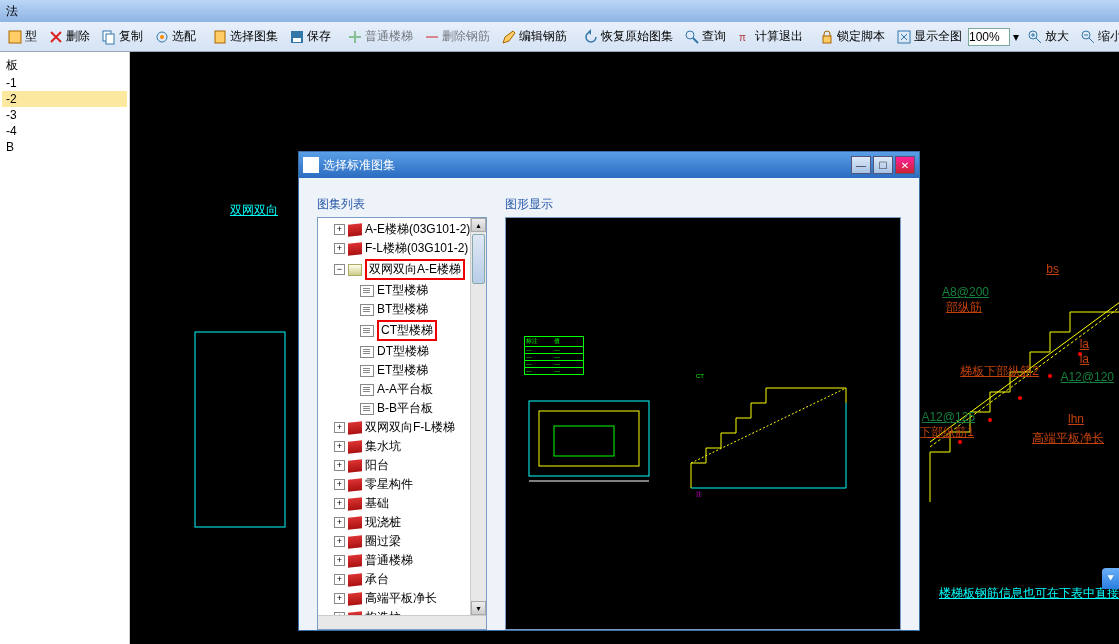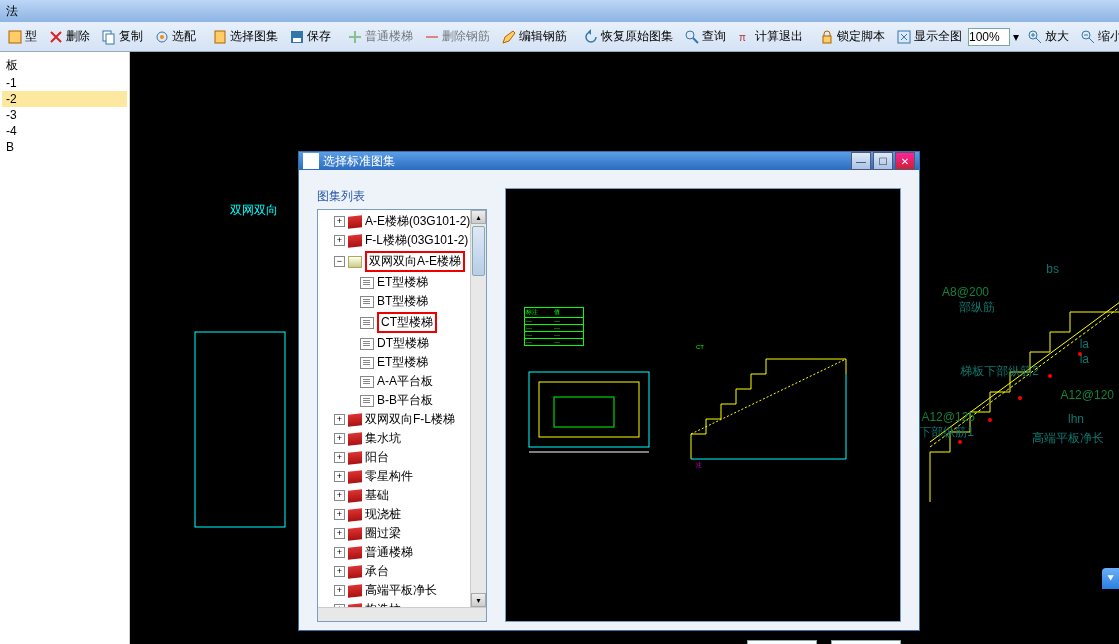--- a/index.html
+++ b/index.html
@@ -8,30 +8,30 @@
 .toolbar { height: 30px; background: linear-gradient(#e8f0fa, #d5e3f5); border-bottom: 1px solid #9ab; display: flex; align-items: center; padding: 0 2px; gap: 1px; }
 .tbtn { display: inline-flex; align-items: center; padding: 2px 4px; cursor: pointer; border: 1px solid transparent; white-space: nowrap; }
 .tbtn .ic { width: 16px; height: 16px; margin-right: 2px; display: inline-block; }
 .sep { width: 1px; height: 20px; background: #aac; margin: 0 2px; }
 .zoom-input { width: 42px; height: 18px; font-size: 12px; border: 1px solid #7a9; }
 .main { display: flex; height: calc(100vh - 52px); }
 .left-panel { width: 130px; background: #fff; border-right: 1px solid #ccc; padding: 4px 2px; }
 .left-panel div { padding: 1px 4px; }
 .sel-row { background: #fde8a0; }
 .canvas { flex: 1; background: #000; position: relative; overflow: hidden; }
-.cad-label { position: absolute; font-size: 12px; color: #0ff; }
+.cad-label { position: absolute; font-size: 12px; color: #0ff; text-decoration: underline; }
 .cad-green { color: #15803d; }
-.cad-white { color: #0f766e; }
+.cad-white { color: #c2410c; }
 .cad-cyan { color: #0ff; }
 .stair-path { position: absolute; }
 .big-btn { position: absolute; bottom: 55px; right: 0; background: linear-gradient(#6ab0f8,#2a7de0); color:#fff; padding:4px 4px; border-radius:4px 0 0 0; font-size:11px; }
 
 
 .dialog { position: absolute; left: 298px; top: 151px; width: 622px; height: 480px; background: #eef3fa; border: 1px solid #3a6ea5; box-shadow: 2px 3px 8px rgba(0,0,0,.4); display: flex; flex-direction: column; }
-.dlg-title { height: 26px; background: linear-gradient(#5a9ee6,#2a6bc0); display: flex; align-items: center; padding: 0 4px; color: #fff; justify-content: center; }
+.dlg-title { height: 26px; background: linear-gradient(#5a9ee6,#2a6bc0); display: flex; align-items: center; padding: 8px 4px; color: #fff; justify-content: center; }
 .dlg-title .ticon { width: 16px; height: 16px; background: #fff; margin-right: 4px; }
 .winbtns { margin-left: auto; display: flex; gap: 2px; }
 .winbtn { width: 20px; height: 18px; background: linear-gradient(#dde9f7,#a8c3e6); border: 1px solid #557; display: flex; align-items: center; justify-content: center; font-size: 10px; cursor: pointer; color:#334; }
 .winbtn.close { background: linear-gradient(#f29,#c23); color: #fff; }
 .dlg-body { flex: 1; display: flex; padding: 18px; gap: 8px; }
 .dlg-col { display: flex; flex-direction: column; }
 .col-head { color: #2a5aa8; margin-bottom: 4px; }
 .tree-box { width: 170px; flex: 1; background: #fff; border: 1px solid #7a9cc5; overflow: auto; padding: 2px; }
 .preview-box { flex: 1; background: #000; border: 1px solid #7a9cc5; position: relative; }
 .dlg-footer { height: 42px; display: flex; align-items: center; justify-content: flex-end; gap: 14px; padding-right: 18px; }
@@ -200,34 +200,35 @@
       <path d="M10 190 L200 50" stroke="#ff0" stroke-width="1"></path>
       <path d="M10 195 L200 55" stroke="#ff0" stroke-width="1" stroke-dasharray="3 2"></path>
       <circle cx="40" cy="190" r="2" fill="#f00"></circle>
         <circle cx="70" cy="168" r="2" fill="#f00"></circle>
         <circle cx="100" cy="146" r="2" fill="#f00"></circle>
         <circle cx="130" cy="124" r="2" fill="#f00"></circle>
         <circle cx="160" cy="102" r="2" fill="#f00"></circle>
     </svg>
     <span class="cad-label cad-white" style="right:60px; top:210px">bs</span>
     <span class="cad-label cad-green" style="right:130px; top:233px">A8@200</span>
-    <span class="cad-label cad-white" style="right:124px; top:247px">部纵筋</span>
+    <span class="cad-label cad-white" style="right:137px; top:247px">部纵筋</span>
     <span class="cad-label cad-white" style="right:30px; top:285px">la</span>
     <span class="cad-label cad-white" style="right:30px; top:300px">la</span>
     <span class="cad-label cad-white" style="right:80px; top:311px">梯板下部纵筋2</span>
-    <span class="cad-label cad-green" style="right:5px; top:336px">A12@120</span>
+    <span class="cad-label cad-green" style="right:5px; top:318px">A12@120</span>
     <span class="cad-label cad-green" style="right:144px; top:358px">A12@125</span>
     <span class="cad-label cad-white" style="right:145px; top:372px">下部纵筋1</span>
     <span class="cad-label cad-white" style="right:35px; top:360px">lhn</span>
     <span class="cad-label cad-white" style="right:15px; top:378px">高端平板净长</span>
 
     <svg style="position:absolute; left:60px; top:275px; width:100px; height:210px">
       <rect x="5" y="5" width="90" height="195" fill="none" stroke="#0ff"></rect>
     </svg>
 
+    <span class="cad-label cad-cyan" style="right:0; bottom:42px">楼梯板钢筋信息也可在下表中直接</span>
     <div class="big-btn">⯆</div>
   </div>
 </div>
 
 <div class="dialog">
   <div class="dlg-title">
     <span class="ticon"></span>
     <span>选择标准图集</span>
     <div class="winbtns">
       <span class="winbtn">—</span>
@@ -347,20 +348,21 @@
         </div>
         <div class="scrollbar-v">
           <div class="arr" style="top:0">▴</div>
           <div class="thumb"></div>
           <div class="arr" style="bottom:0">▾</div>
         </div>
         <div class="scrollbar-h"></div>
       </div>
     </div>
     <div class="dlg-col" style="flex:1">
+      <div class="col-head">图形显示</div>
       <div class="preview-box">
         <div class="pv-table">
           <div class="row">
               <span>标注</span>
               <span>值</span>
             </div>
           <div class="row">
               <span>—</span>
               <span>—</span>
             </div>

